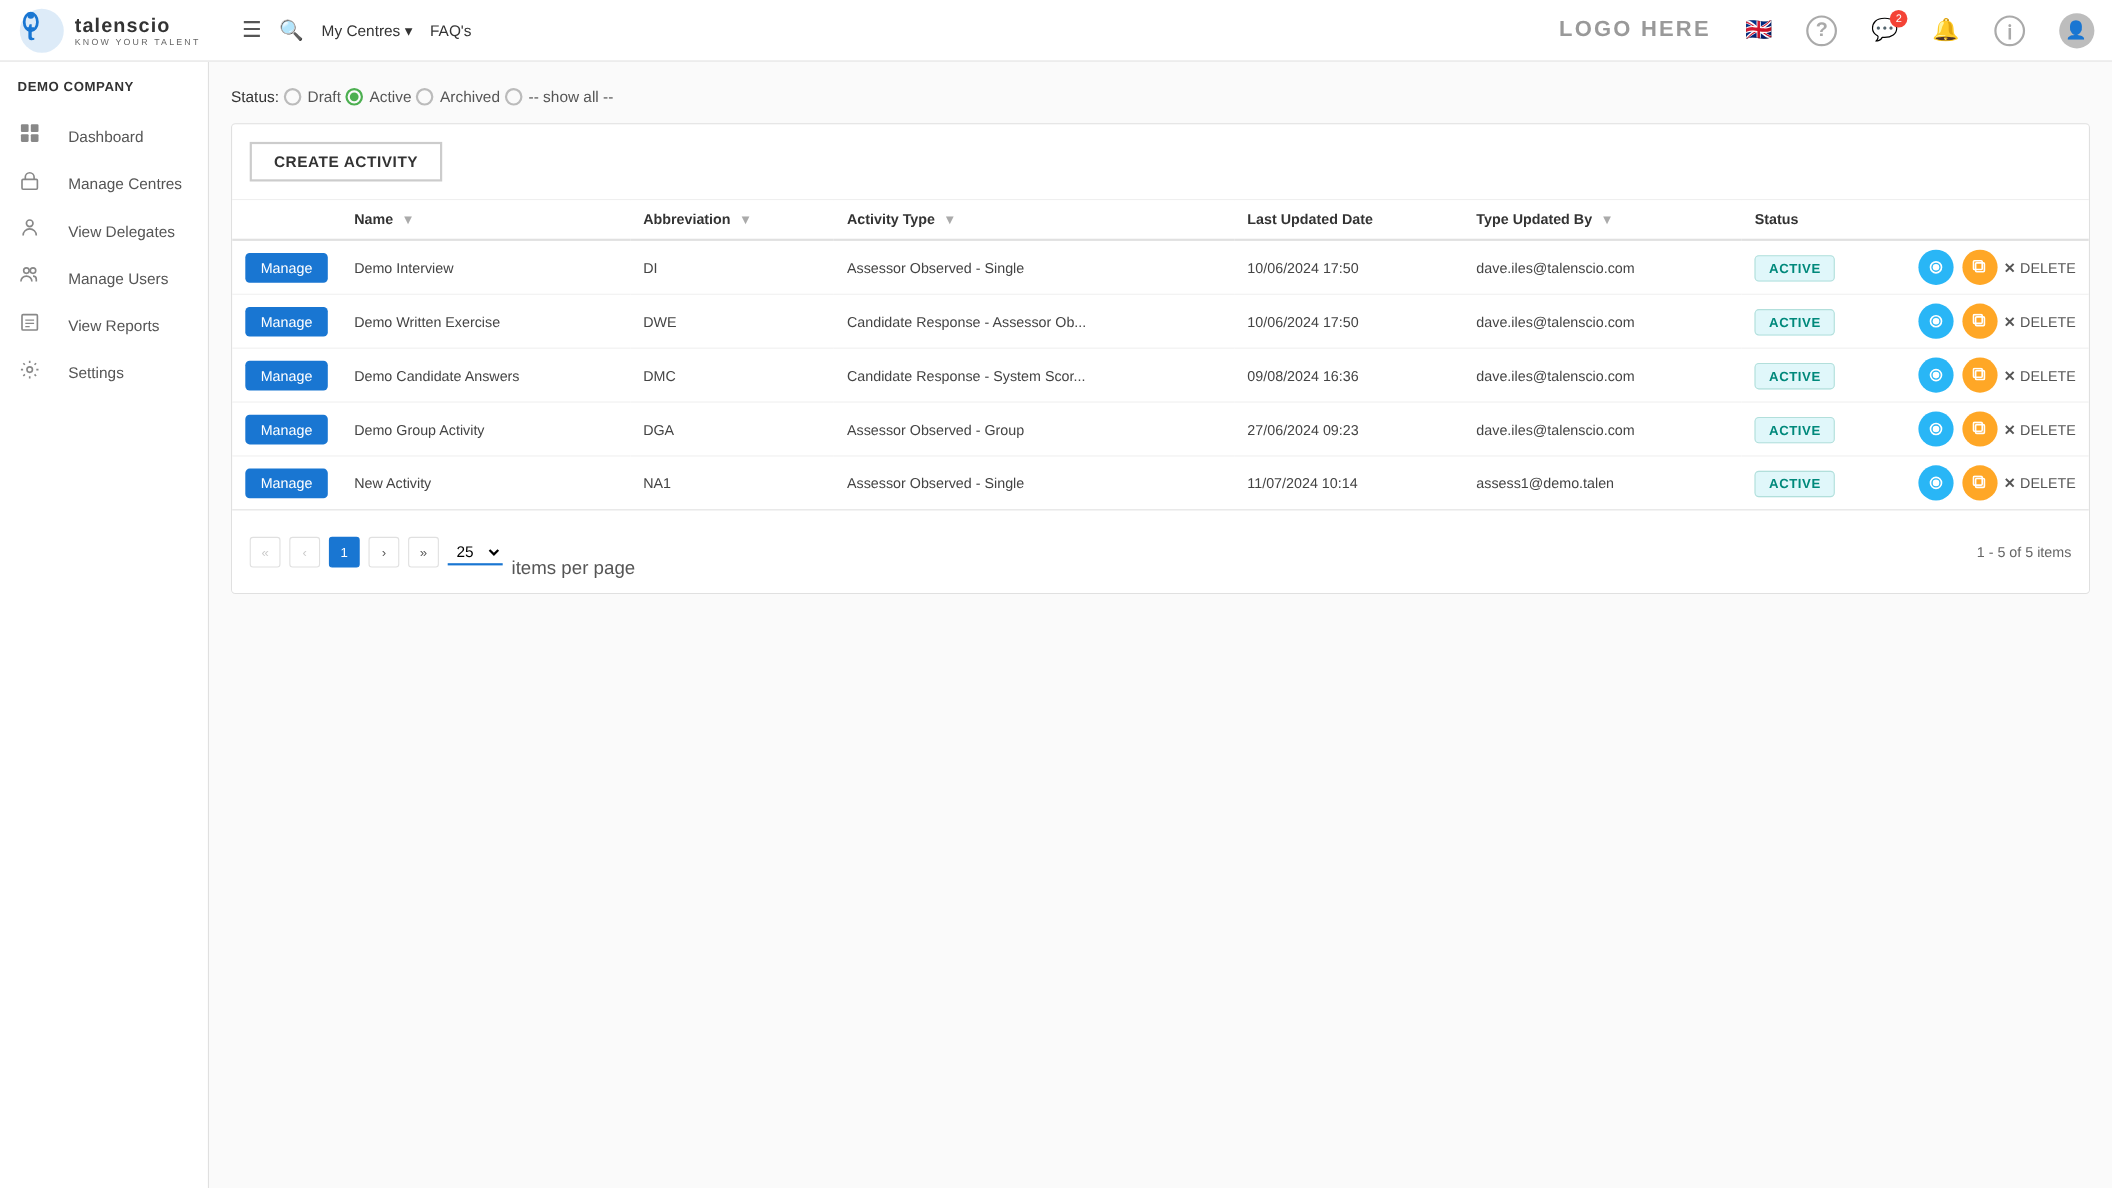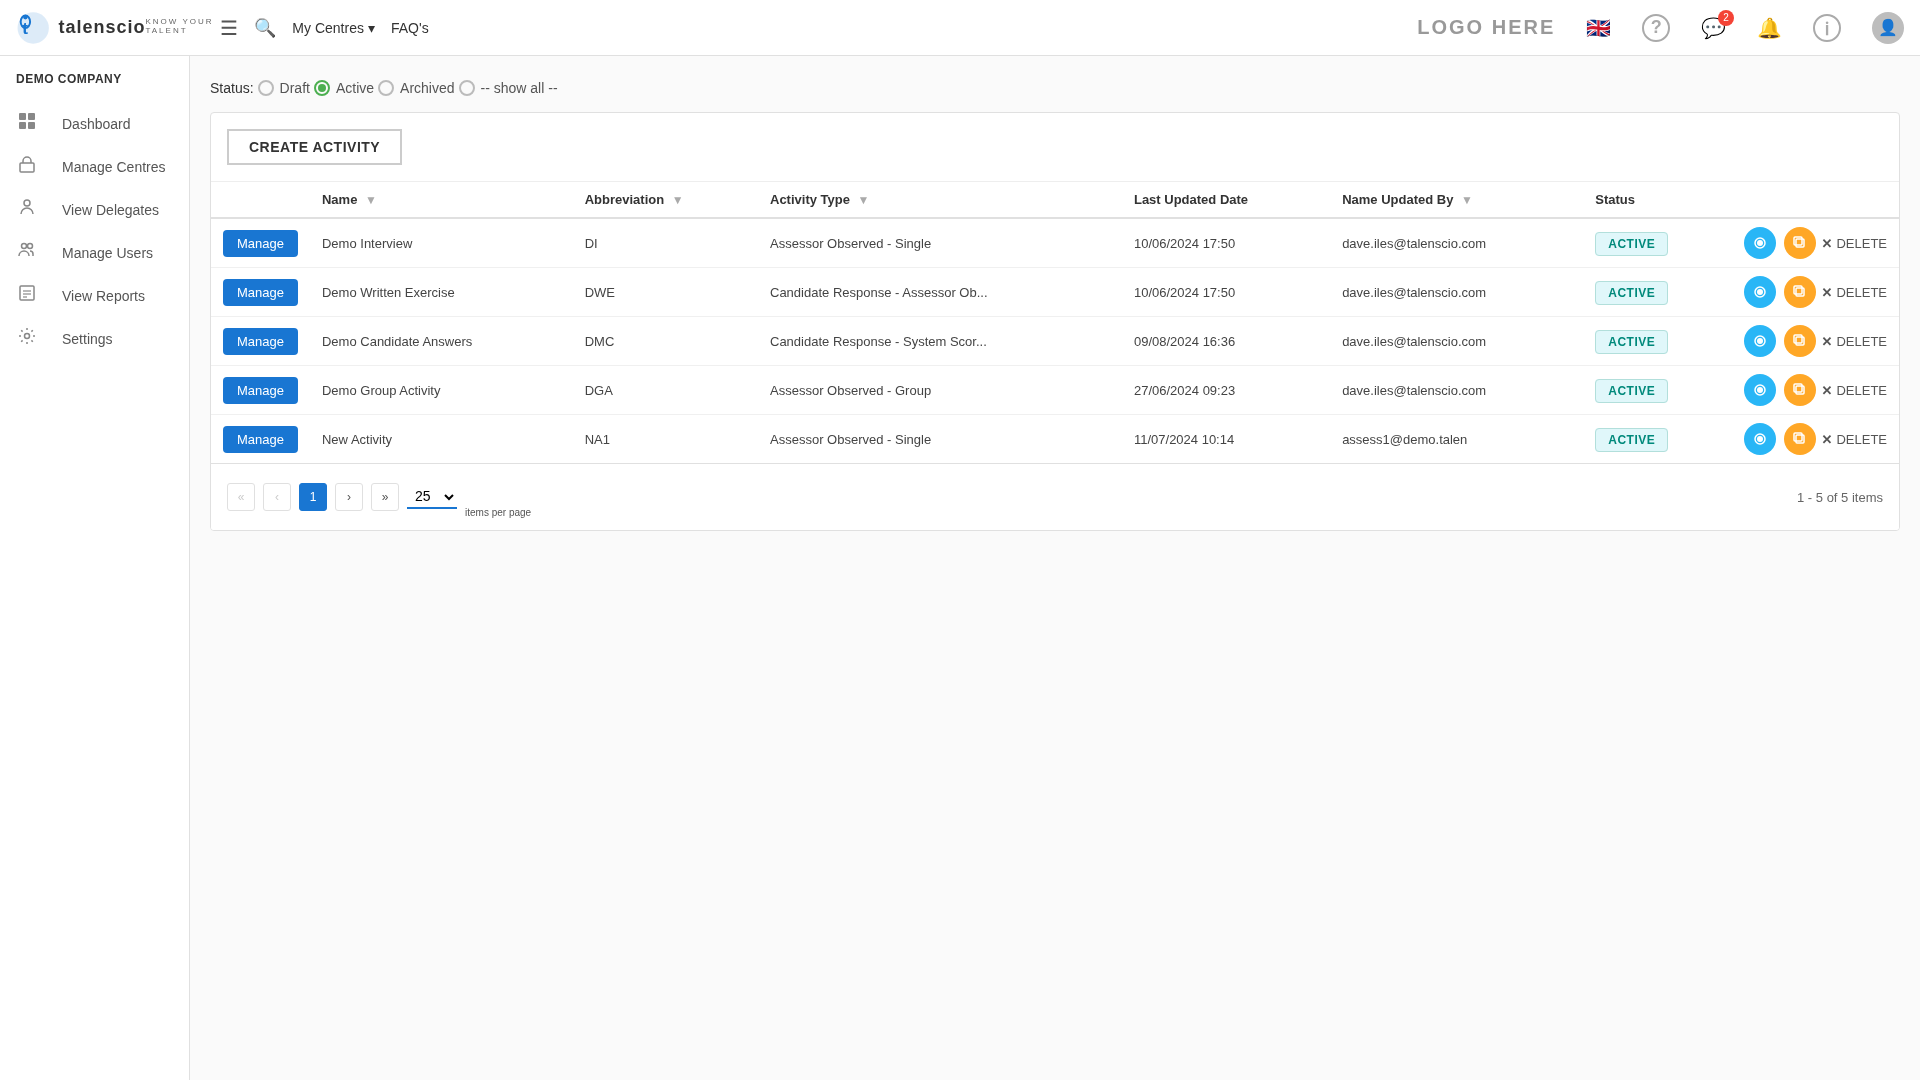--- a/index.html
+++ b/index.html
@@ -6,21 +6,21 @@
     body { font-family: 'Segoe UI', Arial, sans-serif; font-size: 14px; background: #f5f5f5; display: flex; flex-direction: column; height: 100vh; overflow: hidden; }
 
     
     .top-nav {
       display: flex; align-items: center; background: #fff; height: 56px; padding: 0 16px;
       border-bottom: 1px solid #e0e0e0; position: fixed; top: 0; left: 0; right: 0; z-index: 100;
     }
     .top-nav-left { display: flex; align-items: center; gap: 16px; }
     .logo-area { display: flex; align-items: center; gap: 8px; width: 200px; }
     .logo-icon { width: 44px; height: 44px; }
-    .logo-text { display: flex; flex-direction: row; }
+    .logo-text { display: flex; flex-direction: column; }
     .logo-name { font-size: 18px; font-weight: 700; color: #333; letter-spacing: 1px; }
     .logo-tagline { font-size: 8px; color: #666; letter-spacing: 2px; text-transform: uppercase; }
     .hamburger { font-size: 20px; cursor: pointer; color: #555; margin-left: 4px; }
     .search-icon-nav { font-size: 18px; color: #555; cursor: pointer; }
     .nav-link { font-size: 14px; color: #333; cursor: pointer; display: flex; align-items: center; gap: 4px; }
     .top-nav-right { margin-left: auto; display: flex; align-items: center; gap: 31px; }
     .logo-here { font-size: 20px; font-weight: 700; color: #999; letter-spacing: 2px; }
     .nav-icon { font-size: 20px; color: #555; cursor: pointer; position: relative; }
     .badge { position: absolute; top: -6px; right: -8px; background: #f44336; color: #fff; border-radius: 50%; width: 16px; height: 16px; font-size: 10px; display: flex; align-items: center; justify-content: center; }
     .avatar { width: 32px; height: 32px; border-radius: 50%; background: #bdbdbd; display: flex; align-items: center; justify-content: center; font-size: 16px; cursor: pointer; overflow: hidden; }
@@ -107,21 +107,21 @@
       cursor: pointer; border-radius: 3px; display: flex; align-items: center; justify-content: center;
       font-size: 12px; color: #555;
     }
     .page-btn.active { background: #1976d2; color: #fff; border-color: #1976d2; }
     .page-btn.disabled { color: #ccc; cursor: default; }
     .per-page-select {
       border: none; border-bottom: 2px solid #1976d2; padding: 2px 4px; font-size: 14px;
       outline: none; background: transparent; cursor: pointer; width: 50px;
     }
     .items-info { margin-left: auto; font-size: 13px; color: #666; }
-    .items-label { font-size: 10px; color: #555; margin-top: 31px; }
+    .items-label { font-size: 17px; color: #555; margin-top: 31px; }
 
     
     .table-wrapper { position: relative; overflow-x: auto; }
     .table-wrapper::-webkit-scrollbar { height: 6px; }
     .table-wrapper::-webkit-scrollbar-thumb { background: #ccc; border-radius: 3px; }
   </style>
 </head>
 <body>
 
 <nav class="top-nav">
@@ -278,21 +278,21 @@
               <th>
                 <span>Abbreviation</span>
                 <span class="filter-icon">▼</span>
               </th>
               <th>
                 <span>Activity Type</span>
                 <span class="filter-icon">▼</span>
               </th>
               <th>Last Updated Date</th>
               <th>
-                <span>Name Updated By</span>
+                <span>Type Updated By</span>
                 <span class="filter-icon">▼</span>
               </th>
               <th>Status</th>
               <th style="width:160px;"></th>
             </tr>
           </thead>
           <tbody id="table-body">
           <tr>
     <td>
       <button class="manage-btn">Manage</button>

